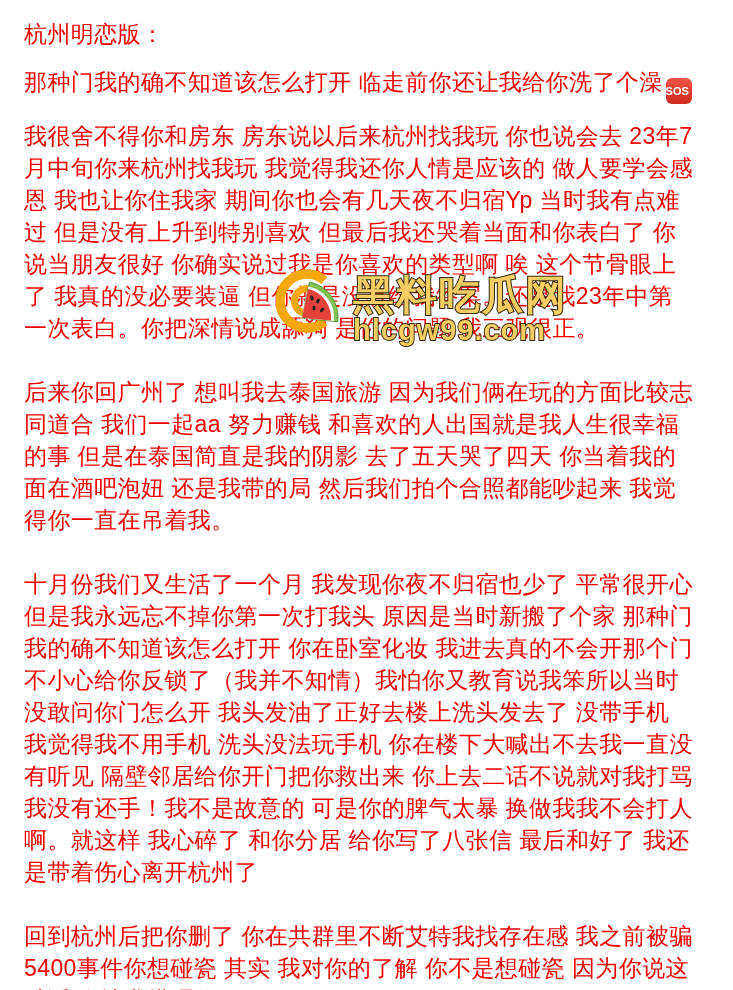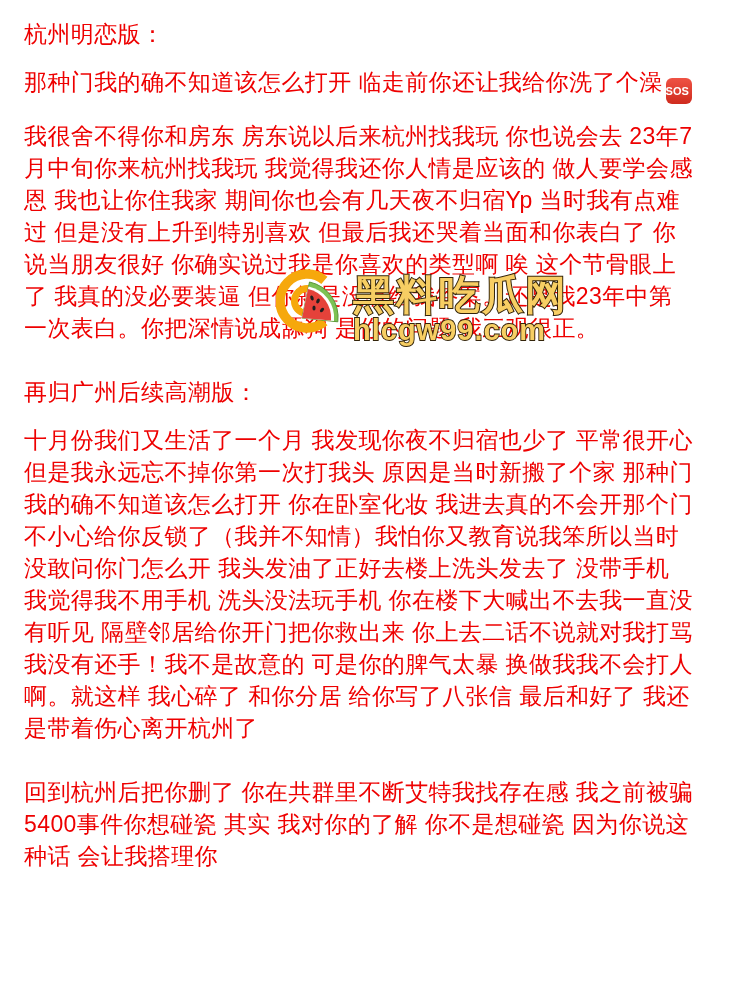--- a/index.html
+++ b/index.html
@@ -73,24 +73,24 @@
 
     <div class="section">
       <div class="section-title">杭州明恋版：</div>
       <div class="section-line">
         <span>那种门我的确不知道该怎么打开 临走前你还让我给你洗了个澡</span><span class="sos-badge">SOS</span>
       </div>
       <div class="section-body">我很舍不得你和房东 房东说以后来杭州找我玩 你也说会去 23年7月中旬你来杭州找我玩 我觉得我还你人情是应该的 做人要学会感恩 我也让你住我家 期间你也会有几天夜不归宿Yp 当时我有点难过 但是没有上升到特别喜欢 但最后我还哭着当面和你表白了 你说当朋友很好 你确实说过我是你喜欢的类型啊 唉 这个节骨眼上了 我真的没必要装逼 但你就是没有给我答案。还是我23年中第一次表白。你把深情说成舔狗 是你的问题 我三观很正。</div>
     </div>
 
     <div class="section">
+      <div class="section-body">后来你回广州了 想叫我去泰国旅游 因为我们俩在玩的方面比较志同道合 我们一起aa 努力赚钱 和喜欢的人出国就是我人生很幸福的事 但是在泰国简直是我的阴影 去了五天哭了四天 你当着我的面在酒吧泡妞 还是我带的局 然后我们拍个合照都能吵起来 我觉得你一直在吊着我。</div>
     </div>
 
     <div class="section">
-      <div class="section-title">再归广州后续高潮版：</div>
       <div class="section-body">十月份我们又生活了一个月 我发现你夜不归宿也少了 平常很开心 但是我永远忘不掉你第一次打我头 原因是当时新搬了个家 那种门我的确不知道该怎么打开 你在卧室化妆 我进去真的不会开那个门 不小心给你反锁了（我并不知情）我怕你又教育说我笨所以当时没敢问你门怎么开 我头发油了正好去楼上洗头发去了 没带手机 我觉得我不用手机 洗头没法玩手机 你在楼下大喊出不去我一直没有听见 隔壁邻居给你开门把你救出来 你上去二话不说就对我打骂 我没有还手！我不是故意的 可是你的脾气太暴 换做我我不会打人啊。就这样 我心碎了 和你分居 给你写了八张信 最后和好了 我还是带着伤心离开杭州了</div>
     </div>
 
     <div class="section">
       <div class="section-body">回到杭州后把你删了 你在共群里不断艾特我找存在感 我之前被骗5400事件你想碰瓷 其实 我对你的了解 你不是想碰瓷 因为你说这种话 会让我搭理你</div>
     </div>
 
   </div>
 
   <svg class="watermark" viewBox="0 0 312 98" xmlns="http://www.w3.org/2000/svg">

